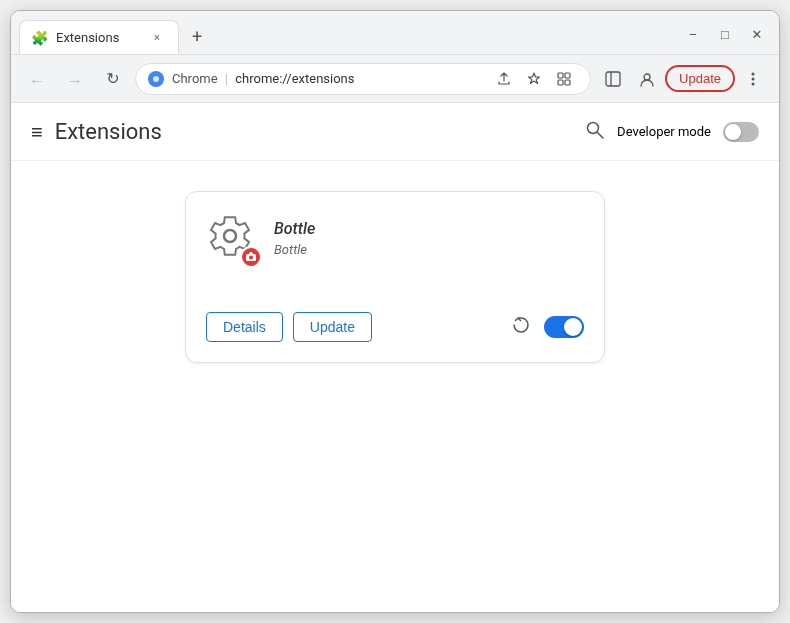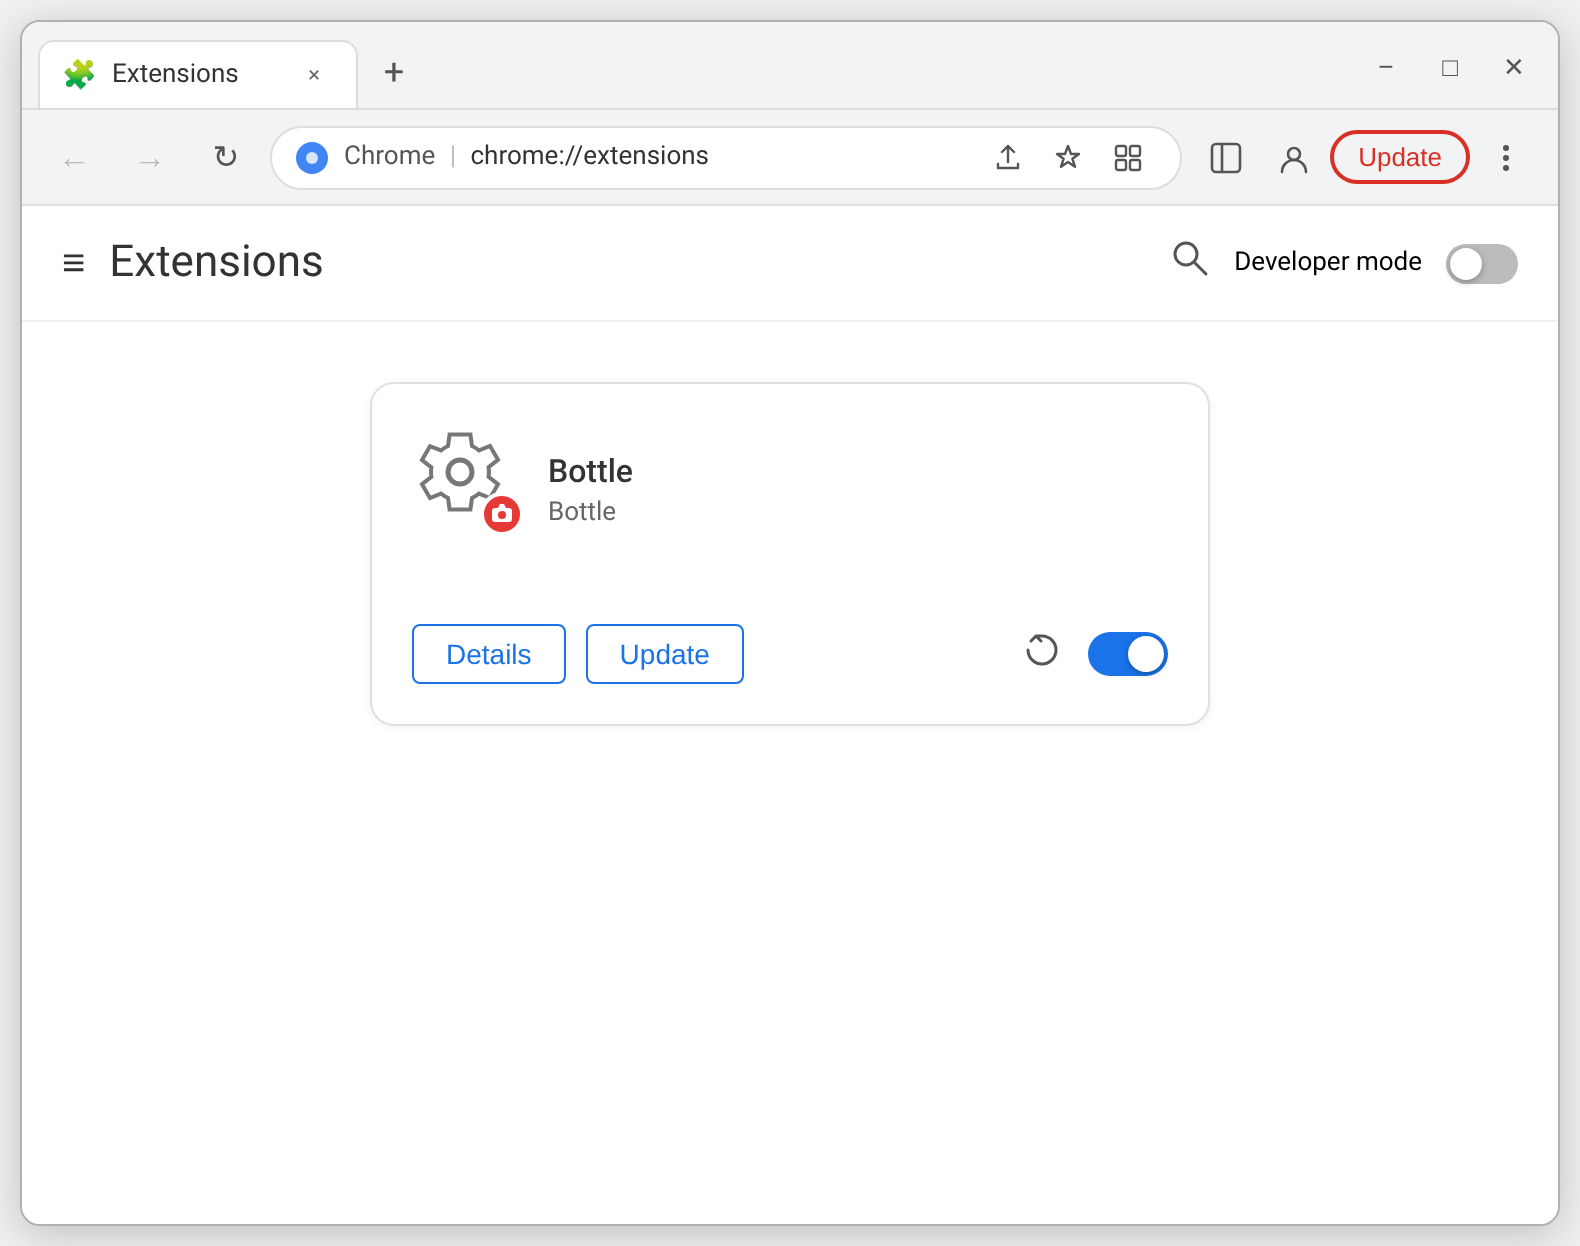--- a/index.html
+++ b/index.html
@@ -317,23 +317,24 @@
       border-radius: 12px;
       padding: 20px;
       width: 420px;
       margin: 10px auto;
       position: relative;
       z-index: 1;
       box-shadow: 0 1px 4px rgba(0,0,0,0.06);
     }
     .extension-top {
       display: flex;
-      align-items: flex-end;
+      align-items: center;
       gap: 16px;
       margin-bottom: 20px;
+      font-style: italic;
     }
     .extension-icon-wrapper {
       position: relative;
       width: 52px;
       height: 52px;
       flex-shrink: 0;
     }
     .extension-gear {
       font-size: 44px;
       color: #666;

